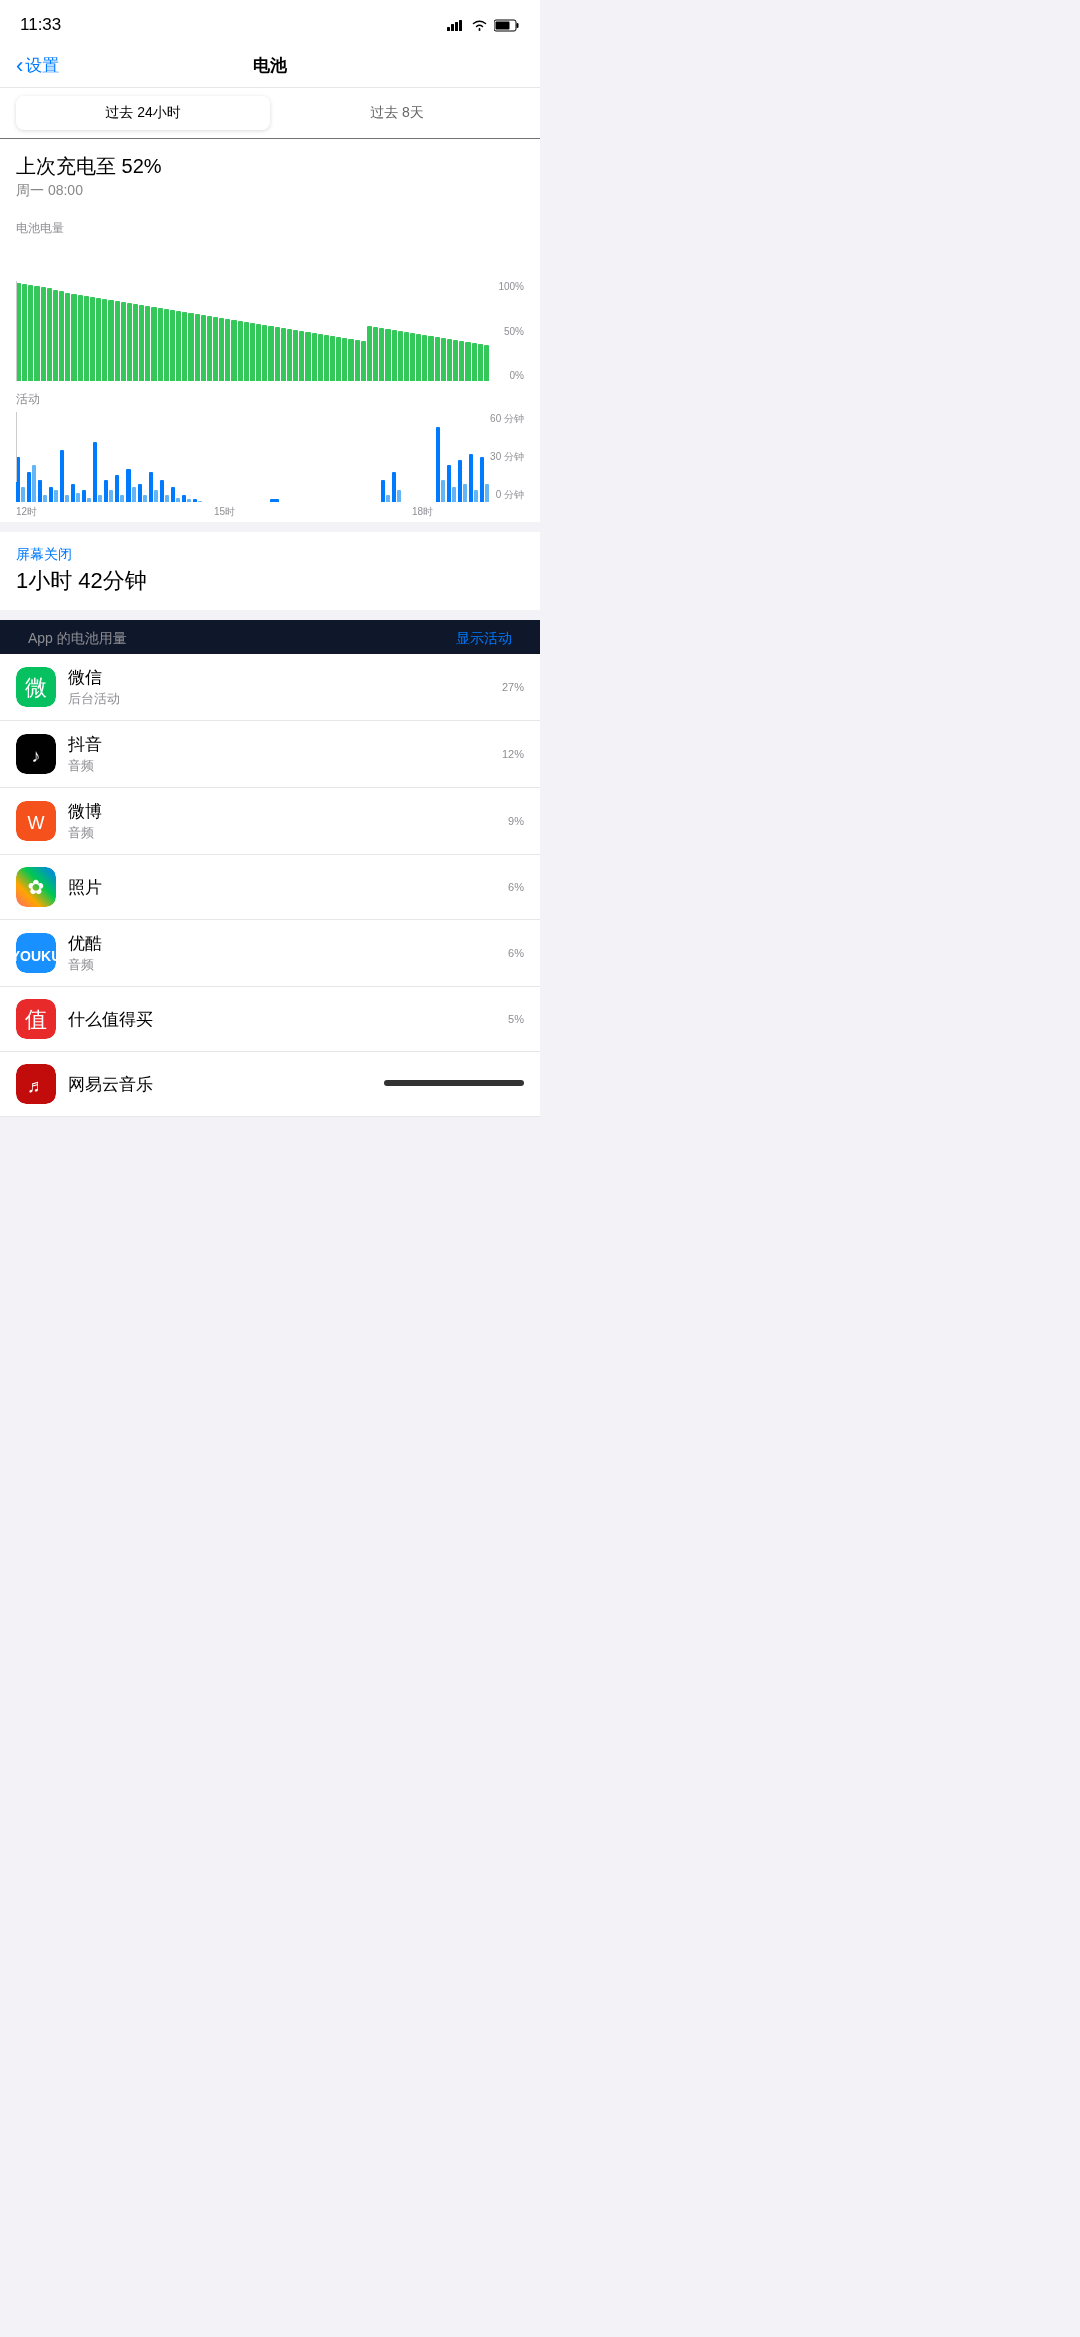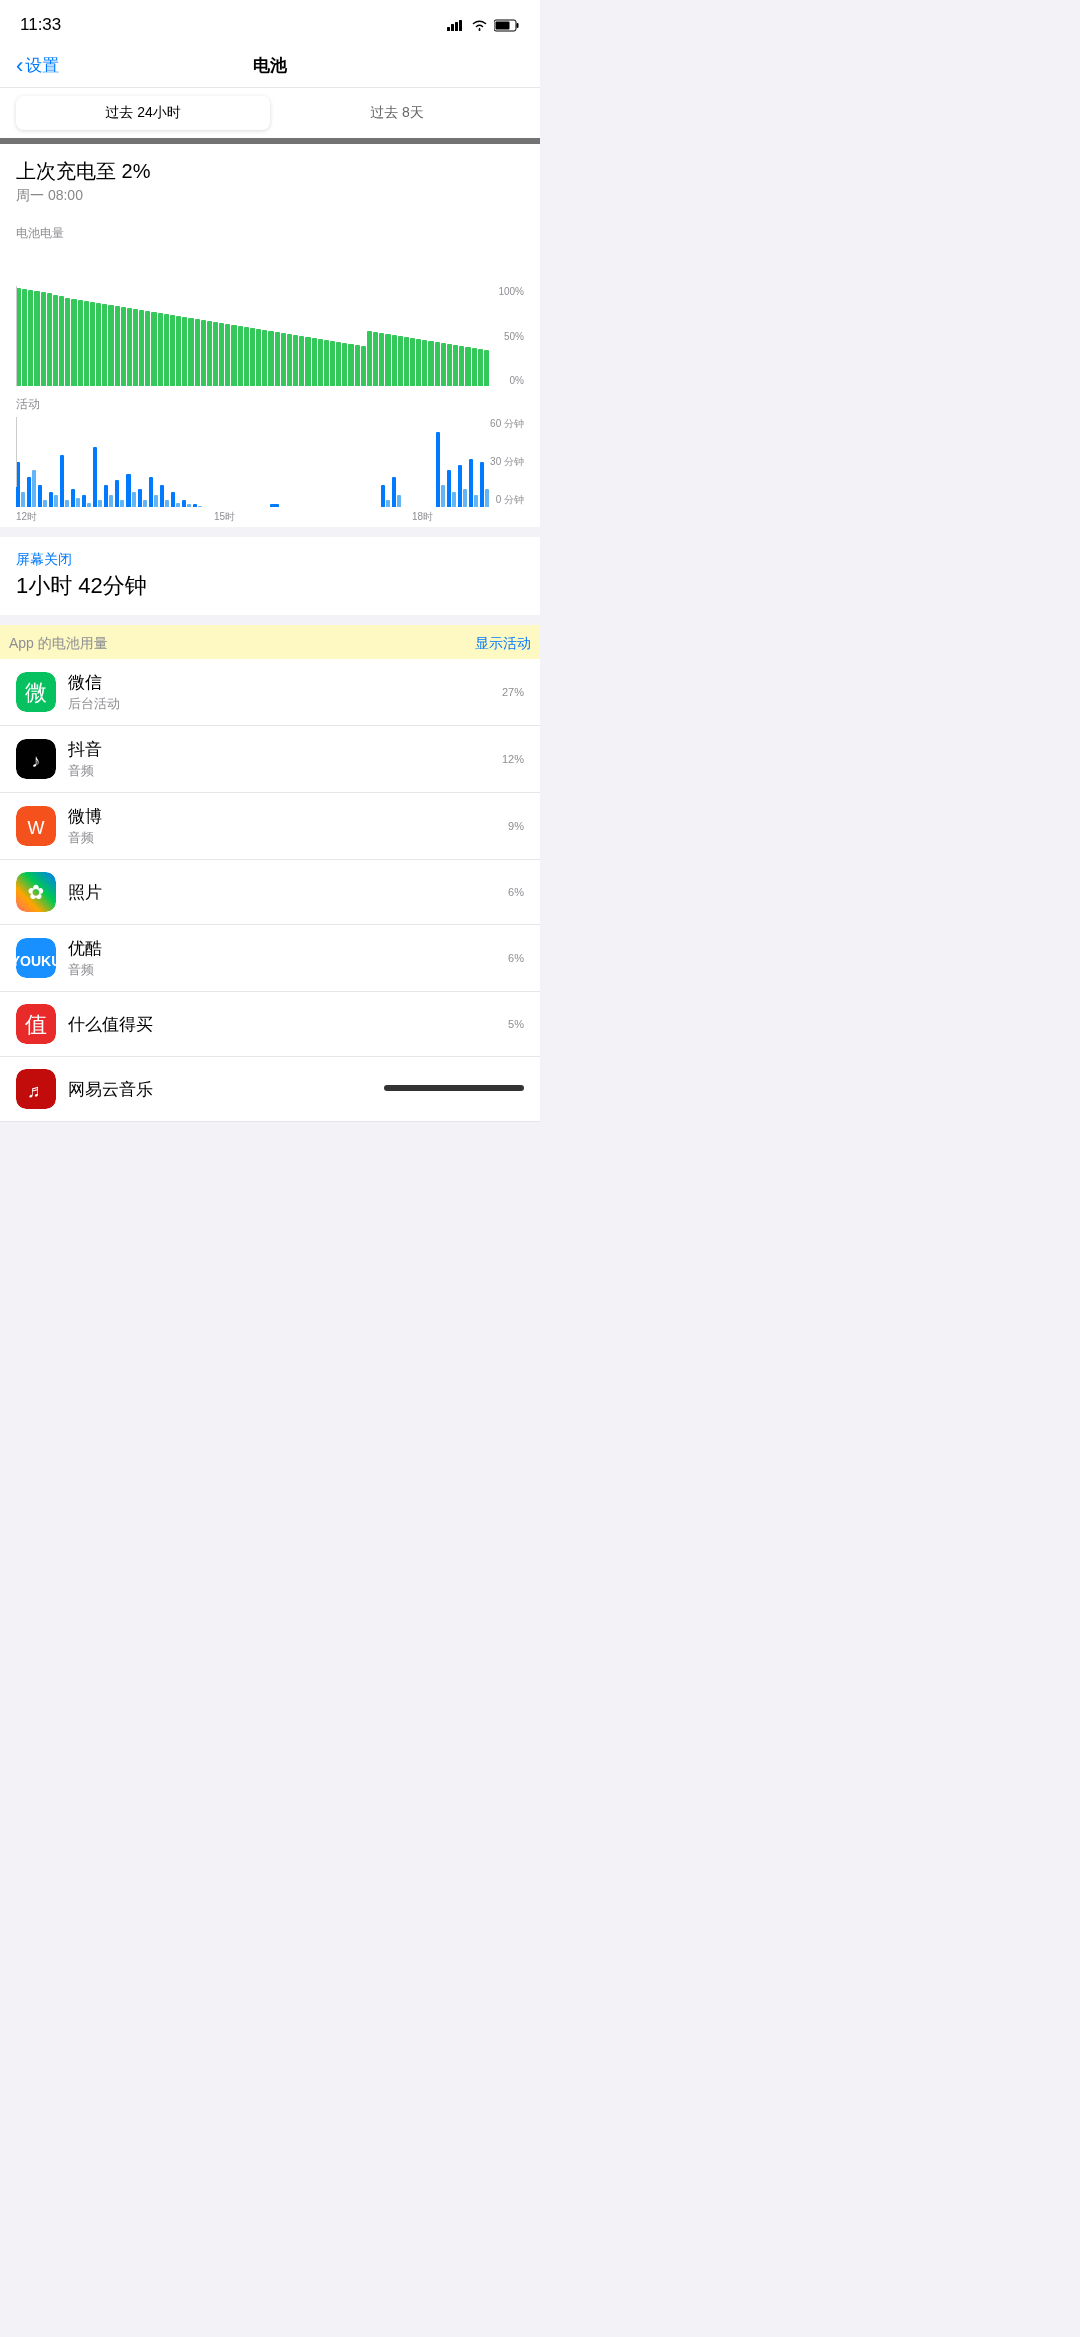--- a/index.html
+++ b/index.html
@@ -61,21 +61,21 @@
       font-weight: 600;
       color: #000;
     }
 
     
     .tab-selector {
       background: #fff;
       padding: 8px 16px;
       display: flex;
       gap: 0;
-      border-bottom: 6px solid #737373;
+      border-bottom: 1px solid #737373;
     }
     .tab-btn {
       flex: 1;
       padding: 8px 0;
       font-size: 14px;
       text-align: center;
       border-radius: 8px;
       cursor: pointer;
       color: #666;
     }
@@ -251,22 +251,22 @@
       margin-bottom: 2px;
     }
     .screen-stat-value {
       font-size: 22px;
       font-weight: 400;
       color: #000;
     }
 
     
     .app-battery-header {
-      background: #fef9c3;
-      padding: 10px 9px 6px;
+      background: #0f172a;
+      padding: 10px 28px 6px;
       display: flex;
       justify-content: space-between;
       align-items: center;
     }
     .app-battery-title {
       font-size: 14px;
       color: #8e8e93;
     }
     .app-battery-show-activity {
       font-size: 14px;
@@ -359,21 +359,21 @@
   </div>
   <span class="nav-title">电池</span>
 </div>
 
 <div class="tab-selector">
   <div class="tab-btn active">过去 24小时</div>
   <div class="tab-btn">过去 8天</div>
 </div>
 
 <div class="last-charge-section">
-  <div class="last-charge-title">上次充电至 2%</div>
+  <div class="last-charge-title">上次充电至 52%</div>
   <div class="last-charge-time">周一 08:00</div>
 </div>
 
 <div class="chart-section">
   <div class="chart-label">电池电量</div>
   <div class="chart-container" id="batteryChartContainer">
     <div class="chart-y-labels">
       <span class="chart-y-label">100%</span>
       <span class="chart-y-label">50%</span>
       <span class="chart-y-label">0%</span>

